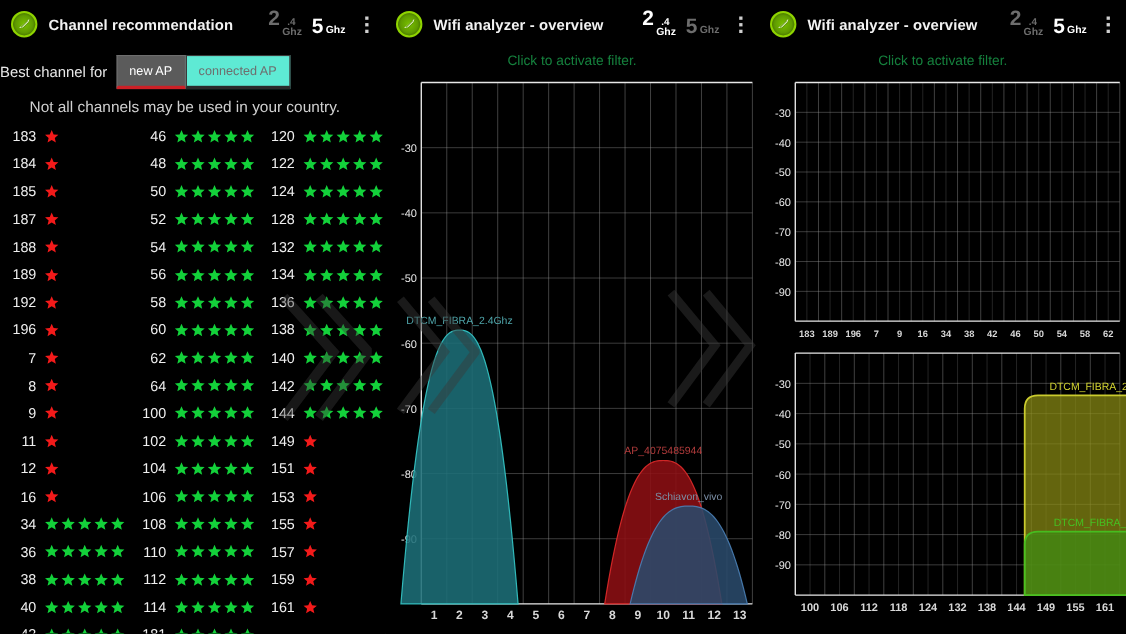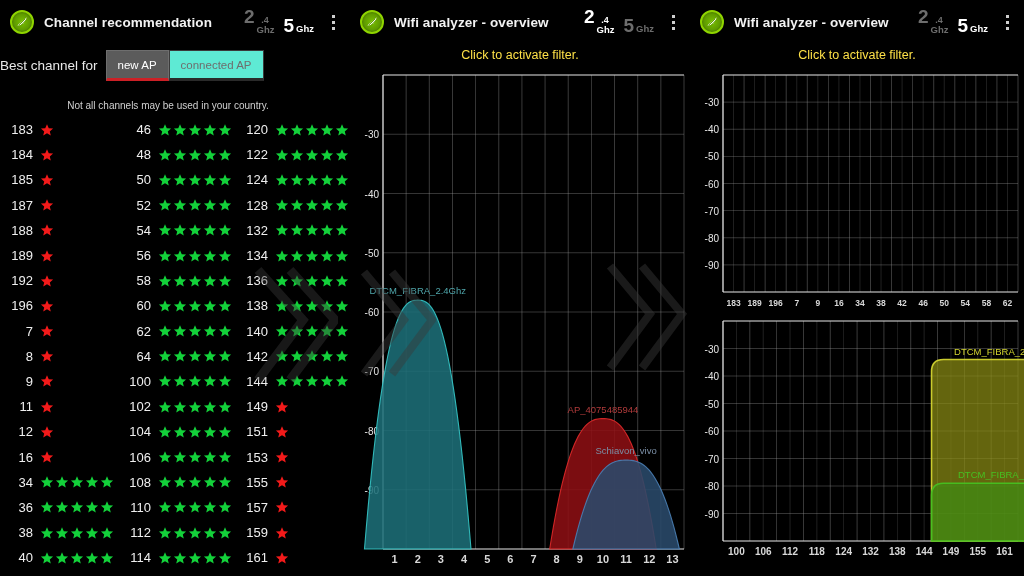--- a/index.html
+++ b/index.html
@@ -38,34 +38,34 @@
   .overflow i { width:3px; height:3px; background:#cfcfcf; display:block; }
 
   
   .best-row { display:flex; align-items:center; justify-content:flex-start; padding:6px 14px 0 0; gap:0; }
   .best-label { font-size:13.5px; color:#e8e8e8; margin-right:8px; }
   .seg {
     font-size:11.5px; font-weight:normal; padding:8px 11px 7px; background:#5b5b5b;
     color:#fff; border:1px solid #6e6e6e; border-bottom:3px solid #cc2026; min-width:56px; text-align:center;
   }
   .seg.off { background:#5eead4; color:#6e6e6e; border:1px solid #3a3a3a; border-bottom:3px solid #2a2a2a; }
-  .country-note { text-align:center; font-size:10px; color:#d0d0d0; margin-top:19px; padding-right:14px; }
+  .country-note { text-align:center; font-size:14px; color:#d0d0d0; margin-top:8px; padding-right:14px; }
 
   .chan-cols { display:flex; margin-top:6px; }
   .chan-col { flex:0 0 auto; }
   .chan-col.c1 { width:118px; }
   .chan-col.c2 { width:117px; }
   .chan-col.c3 { width:115px; }
   .chan-row { display:flex; align-items:center; height:25.2px; }
   .chan-num { width:40px; text-align:right; font-size:13px; color:#efefef; padding-right:7px; }
   .stars { display:flex; gap:1px; }
   .star { width:14px; height:14px; display:block; }
 
   
-  .chart-title { text-align:center; font-size:12.5px; color:#fde047; padding:4px 0 5px; }
+  .chart-title { text-align:center; font-size:12.5px; color:#15803d; padding:4px 0 5px; }
   .plot { position:relative; }
   .plot svg { display:block; }
 
   .watermark { position:absolute; pointer-events:none; opacity:.5; }
 </style>
 </head>
 <body>
 
 <div class="screen">
 

